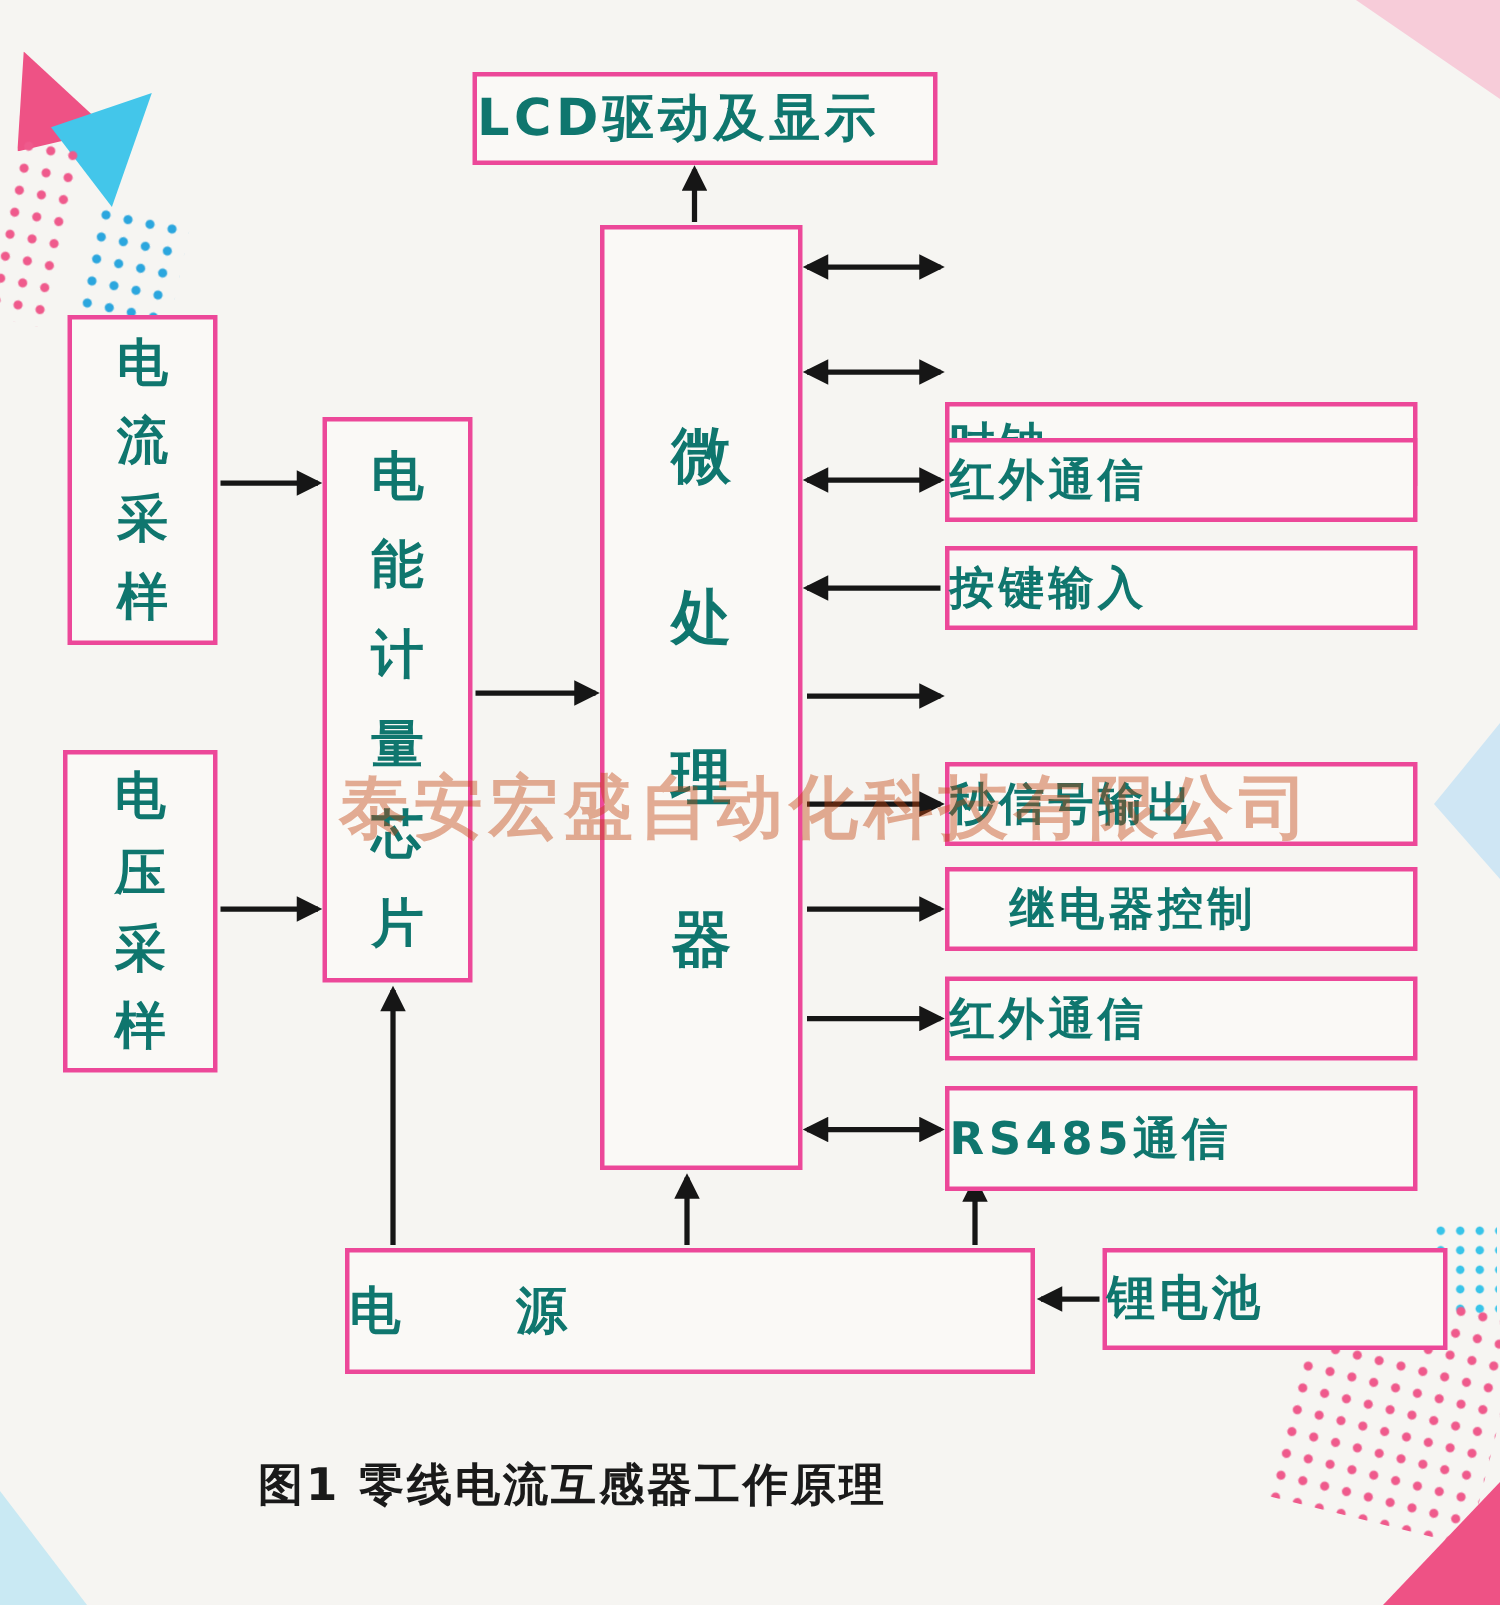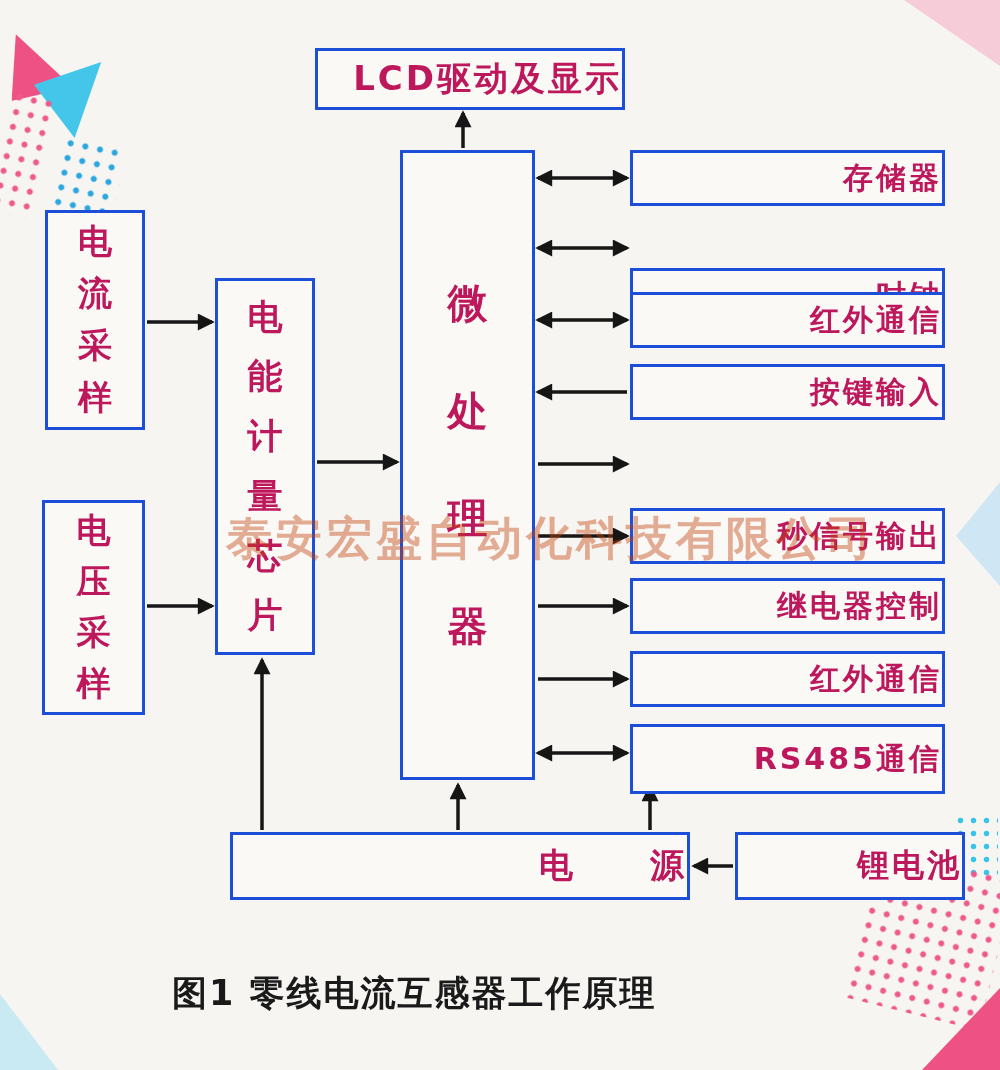--- a/index.html
+++ b/index.html
@@ -28,23 +28,23 @@
   .dots-blue-tl { background-image:radial-gradient(circle, #2ba6de 2.5px, rgba(0,0,0,0) 3.5px); background-size:15px 15px; }
   .dots-cyan-br { background-image:radial-gradient(circle, #38c4e9 2.3px, rgba(0,0,0,0) 3.2px); background-size:13px 13px; }
 
   
   .edges { position:absolute; left:0; top:0; z-index:2; }
   .edges line { stroke:#161616; stroke-width:3.5; }
 
   
   .node {
     position:absolute; z-index:3;
-    border:3px solid #1d4ed8; background:#faf9f6;
-    display:flex; align-items:center; justify-content:flex-end;
-    color:#be185d; font-weight:700;
+    border:3px solid #ec4899; background:#faf9f6;
+    display:flex; align-items:center; justify-content:flex-start;
+    color:#0f766e; font-weight:700;
   }
   .h-label { letter-spacing:3px; white-space:nowrap; }
 
   .char-col {
     display:flex; flex-direction:column; align-items:center;
     justify-content:space-evenly; width:100%; height:100%;
   }
 
   .lcd     { left:315px; top:48px;  width:310px; height:62px;  font-size:34px; }
   .cur     { left:45px;  top:210px; width:100px; height:220px; font-size:34px; }
@@ -53,31 +53,31 @@
   .mpu     { left:400px; top:150px; width:135px; height:630px; font-size:40px; }
   .mpu .char-col { padding:70px 0; }
 
   .rbox    { left:630px; width:315px; height:56px; font-size:30px; }
   .mem     { top:150px; }
   .clk     { top:220px;margin-top:48px; }
   .ir      { top:292px; }
   .key     { top:364px; }
   .pulse   { top:436px; }
   .sec     { top:508px; }
-  .relay   { top:578px; }
+  .relay   { top:578px;padding-left:40px; }
   .carrier { top:651px; }
   .rs485   { top:724px; height:70px; }
 
-  .power   { left:230px; top:832px; width:460px; height:68px; font-size:34px; }
+  .power   { left:230px; top:832px; width:460px; height:84px; font-size:34px; }
   .battery { left:735px; top:832px; width:230px; height:68px; font-size:32px; }
 
   
   .caption {
     position:absolute; left:172px; top:970px; z-index:4;
-    font-size:35px; font-weight:800; color:#1a1a1a; letter-spacing:2px; white-space:nowrap;
+    font-size:30px; font-weight:800; color:#1a1a1a; letter-spacing:2px; white-space:nowrap;
   }
   .watermark {
     position:absolute; left:226px; top:508px; z-index:6;
     font-size:46px; font-weight:700; color:#c2410c; opacity:0.42;
     letter-spacing:4px; white-space:nowrap; pointer-events:none;
   }
 </style>
 </head>
 <body>
 
@@ -156,23 +156,20 @@
 
   <div class="node mpu">
     <div class="char-col">
         <span>微</span>
         <span>处</span>
         <span>理</span>
         <span>器</span>
       </div>
   </div>
 
-  <div class="node rbox mem">
-    <span class="h-label">存储器</span>
-  </div>
   <div class="node rbox clk">
     <span class="h-label">时钟</span>
   </div>
   <div class="node rbox ir">
     <span class="h-label">红外通信</span>
   </div>
   <div class="node rbox key">
     <span class="h-label">按键输入</span>
   </div>
   <div class="node rbox sec">

